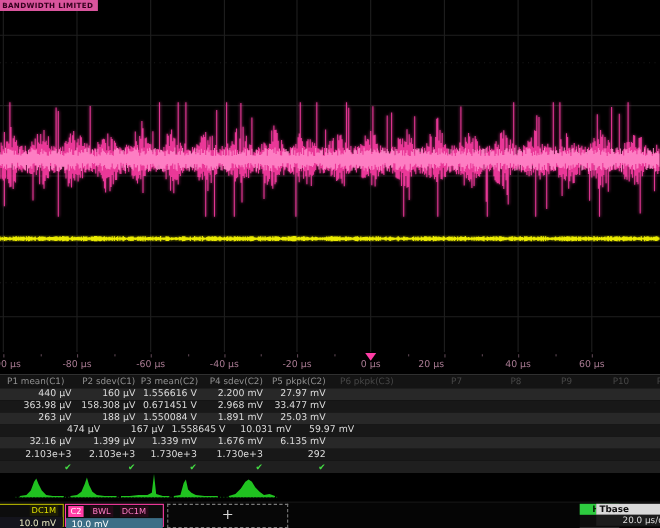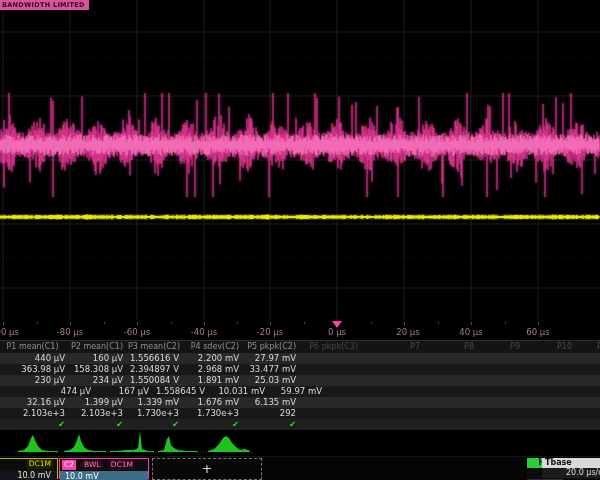--- a/index.html
+++ b/index.html
@@ -119,30 +119,30 @@
       <div class="tick" style="left: 437.5px; height: 2px;"></div>
       <div class="tick" style="left: 471px;"></div>
       <div class="tick" style="left: 504.5px; height: 2px;"></div>
       <div class="tick" style="left: 538px;"></div>
       <div class="tick-label" style="left: 3px;">-100 µs</div>
       <div class="tick-label" style="left: 70px;">-80 µs</div>
       <div class="tick-label" style="left: 137px;">-60 µs</div>
       <div class="tick-label" style="left: 204px;">-40 µs</div>
       <div class="tick-label" style="left: 270px;">-20 µs</div>
       <div class="tick-label" style="left: 337px;">0 µs</div>
-      <div class="tick-label" style="left: 408px;">20 µs</div>
+      <div class="tick-label" style="left: 392px;">20 µs</div>
       <div class="tick-label" style="left: 471px;">40 µs</div>
       <div class="tick-label" style="left: 538px;">60 µs</div>
       <div class="trig-marker" style="left: 337px;"></div>
     </div>
 
   <div class="meas-table" id="meas-table">
       <div class="mrow header">
         <div class="mcell" style="width: 70px; text-align: center;">P1 mean(C1)</div>
-        <div class="mcell" style="width: 58px;">P2 mean(C1)</div>
+        <div class="mcell" style="width: 58px;">P2 sdev(C1)</div>
         <div class="mcell" style="width: 56px;">P3 mean(C2)</div>
         <div class="mcell" style="width: 60px;">P4 sdev(C2)</div>
         <div class="mcell" style="width: 57px;">P5 pkpk(C2)</div>
         <div class="mcell dim" style="width: 62px;">P6 pkpk(C3)</div>
         <div class="mcell dim" style="width: 62px;">P7</div>
         <div class="mcell dim" style="width: 54px;">P8</div>
         <div class="mcell dim" style="width: 46px;">P9</div>
         <div class="mcell dim" style="width: 52px;">P10</div>
         <div class="mcell dim" style="width: 40px;">P11</div>
       </div>
@@ -155,33 +155,33 @@
         <div class="mcell" style="width: 62px;"></div>
         <div class="mcell" style="width: 62px;"></div>
         <div class="mcell" style="width: 54px;"></div>
         <div class="mcell" style="width: 46px;"></div>
         <div class="mcell" style="width: 52px;"></div>
         <div class="mcell" style="width: 40px;"></div>
       </div>
       <div class="mrow r-even">
         <div class="mcell" style="width: 70px;">363.98 µV</div>
         <div class="mcell" style="width: 58px;">158.308 µV</div>
-        <div class="mcell" style="width: 56px;">2.394897 V</div>
+        <div class="mcell" style="width: 56px;">0.671451 V</div>
         <div class="mcell" style="width: 60px;">2.968 mV</div>
         <div class="mcell" style="width: 57px;">33.477 mV</div>
         <div class="mcell" style="width: 62px;"></div>
         <div class="mcell" style="width: 62px;"></div>
         <div class="mcell" style="width: 54px;"></div>
         <div class="mcell" style="width: 46px;"></div>
         <div class="mcell" style="width: 52px;"></div>
         <div class="mcell" style="width: 40px;"></div>
       </div>
       <div class="mrow r-odd">
-        <div class="mcell" style="width: 70px;">230 µV</div>
-        <div class="mcell" style="width: 58px;">234 µV</div>
+        <div class="mcell" style="width: 70px;">263 µV</div>
+        <div class="mcell" style="width: 58px;">188 µV</div>
         <div class="mcell" style="width: 56px;">1.550084 V</div>
         <div class="mcell" style="width: 60px;">1.891 mV</div>
         <div class="mcell" style="width: 57px;">25.03 mV</div>
         <div class="mcell" style="width: 62px;"></div>
         <div class="mcell" style="width: 62px;"></div>
         <div class="mcell" style="width: 54px;"></div>
         <div class="mcell" style="width: 46px;"></div>
         <div class="mcell" style="width: 52px;"></div>
         <div class="mcell" style="width: 40px;"></div>
       </div>

